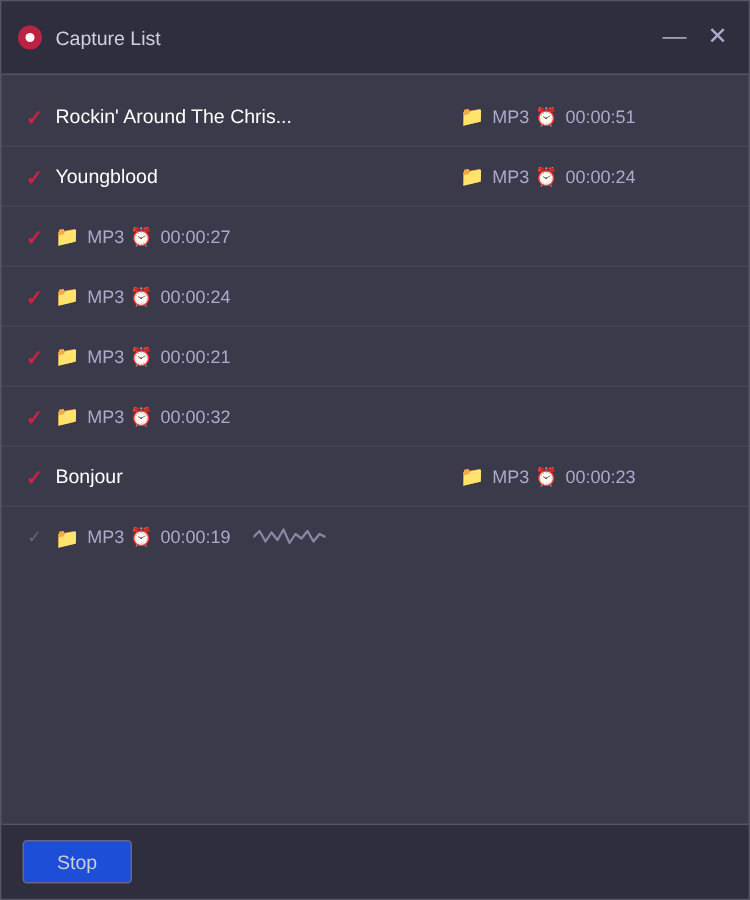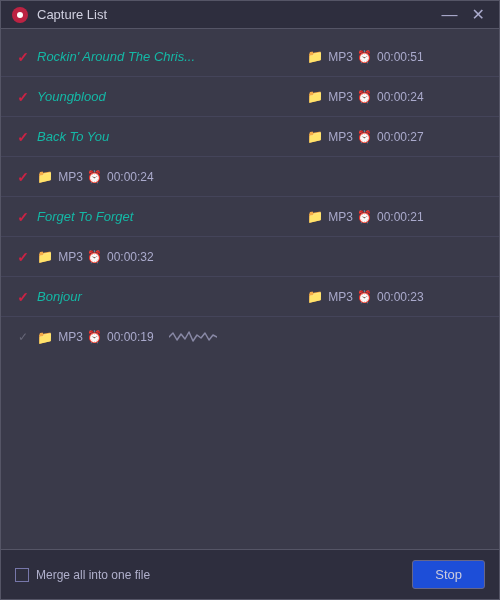--- a/index.html
+++ b/index.html
@@ -18,21 +18,21 @@
       width: 500px;
       height: 600px;
       background: #3a3a4a;
       border: 1px solid #555566;
       display: flex;
       flex-direction: column;
     }
 
     .title-bar {
       background: #2e2e3e;
-      height: 28px;
+      height: 49px;
       display: flex;
       align-items: center;
       padding: 0 10px;
       border-bottom: 1px solid #555566;
       flex-shrink: 0;
     }
 
     .title-bar-icon {
       width: 18px;
       height: 18px;
@@ -98,27 +98,26 @@
       font-weight: bold;
     }
 
     .check-gray {
       color: #666677;
       font-size: 12px;
     }
 
     .track-name {
       flex: 1;
-      color: #14b8a6;
+      color: #ffffff;
       font-size: 13px;
       white-space: nowrap;
       overflow: hidden;
       text-overflow: ellipsis;
       margin-right: 10px;
-      font-style: italic;
     }
 
     .track-format {
       width: 50px;
       display: flex;
       align-items: center;
       gap: 5px;
       color: #aaaacc;
       font-size: 12px;
       flex-shrink: 0;
@@ -246,21 +245,20 @@
         <div class="track-duration">
       <span class="clock-icon">⏰</span>
       <span>00:00:24</span>
     </div>
         <div style="width: 50px;"></div>
       </div>
       <div class="track-row">
         <span class="check-icon">
           <span class="check-red">✓</span>
         </span>
-        <span class="track-name">Back To You</span>
         <div class="track-format">
       <span class="folder-icon">📁</span>
       <span>MP3</span>
     </div>
         <div class="track-duration">
       <span class="clock-icon">⏰</span>
       <span>00:00:27</span>
     </div>
         <div style="width: 50px;"></div>
       </div>
@@ -275,21 +273,20 @@
         <div class="track-duration">
       <span class="clock-icon">⏰</span>
       <span>00:00:24</span>
     </div>
         <div style="width: 50px;"></div>
       </div>
       <div class="track-row">
         <span class="check-icon">
           <span class="check-red">✓</span>
         </span>
-        <span class="track-name">Forget To Forget</span>
         <div class="track-format">
       <span class="folder-icon">📁</span>
       <span>MP3</span>
     </div>
         <div class="track-duration">
       <span class="clock-icon">⏰</span>
       <span>00:00:21</span>
     </div>
         <div style="width: 50px;"></div>
       </div>
@@ -336,20 +333,16 @@
     </div>
         <div class="wave-icon">
         <svg class="wave-svg" width="48" height="14" viewBox="0 0 48 14">
           <polyline points="0,7 4,3 8,10 12,4 16,9 20,2 24,11 28,5 32,8 36,3 40,10 44,5 48,7" fill="none" stroke="#aaaacc" stroke-width="1.5" stroke-linecap="round" stroke-linejoin="round"></polyline>
         </svg>
       </div>
       </div>
     </div>
 
   <div class="footer">
-    <label class="merge-checkbox">
-      <div class="checkbox-box"></div>
-      <span class="merge-label">Merge all into one file</span>
-    </label>
     <button class="stop-btn">Stop</button>
   </div>
 
 </div>
 
 </body></html>

